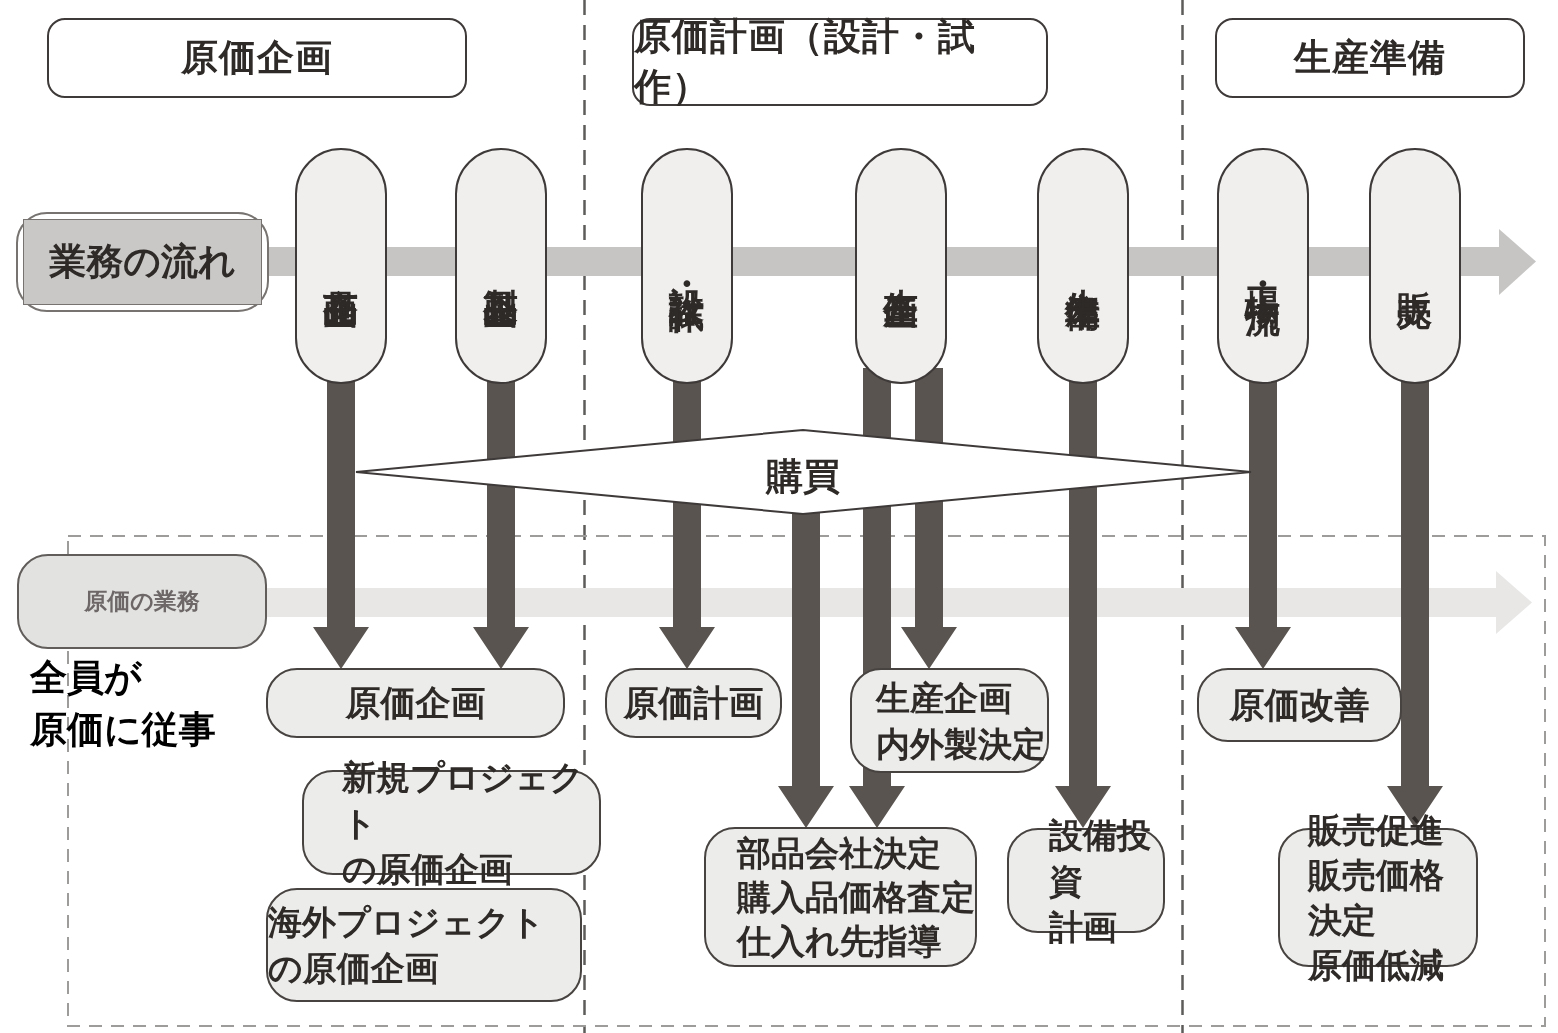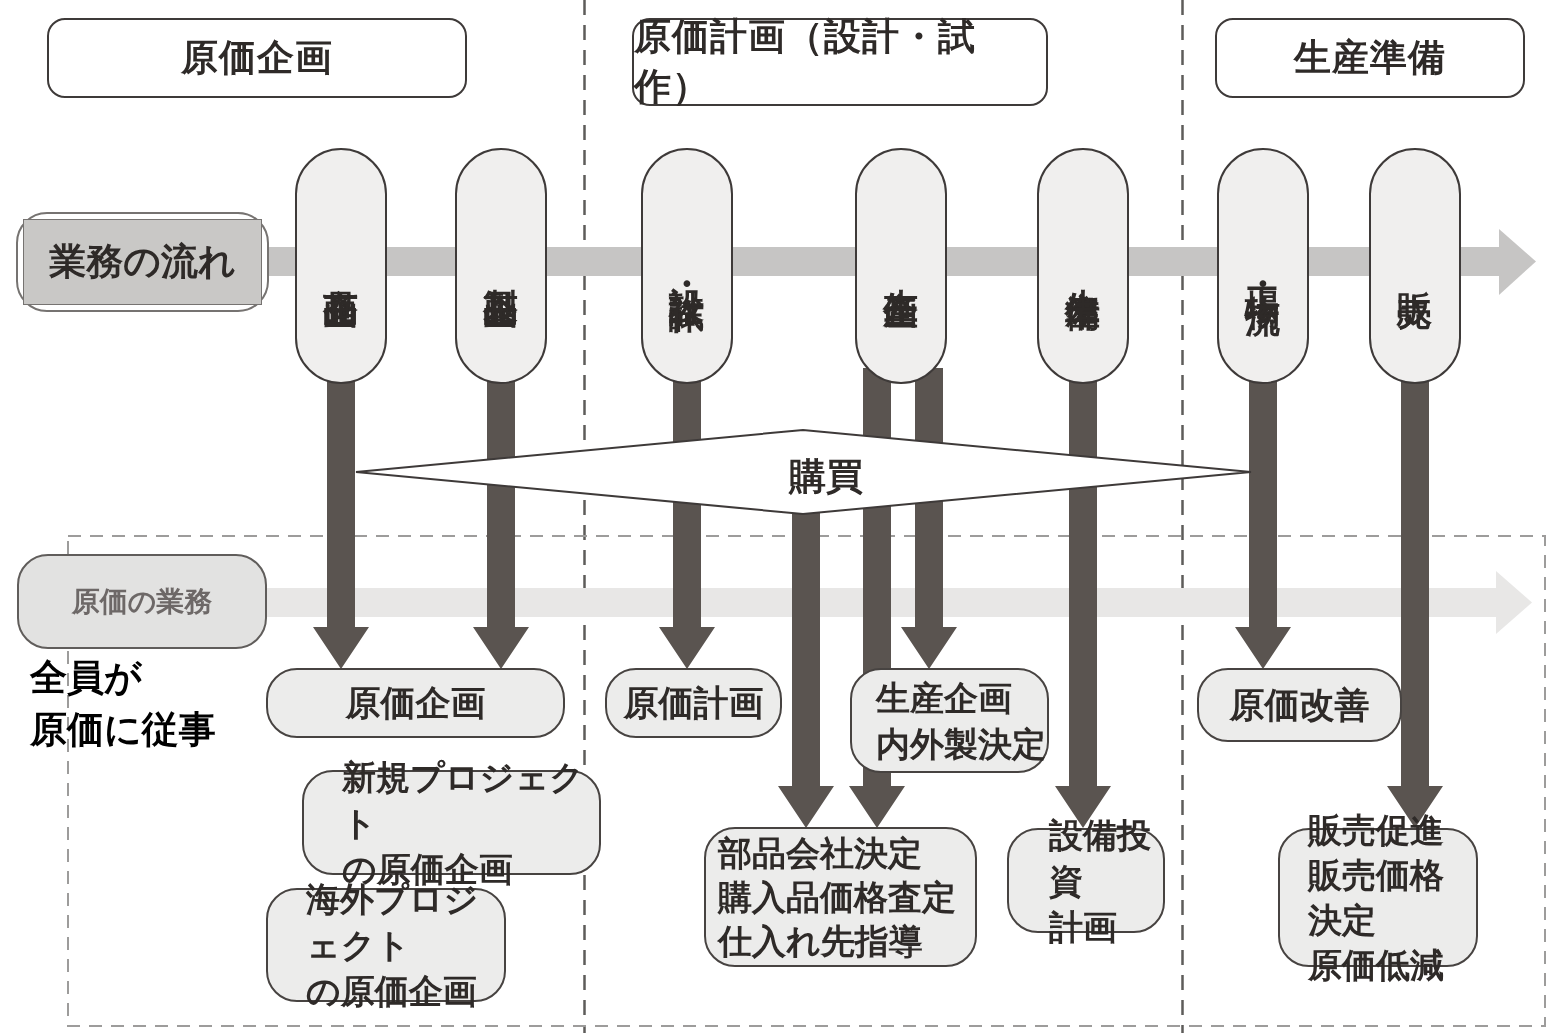--- a/index.html
+++ b/index.html
@@ -17,28 +17,28 @@
   .pill span{writing-mode:vertical-rl;text-orientation:upright;font-size:35px;font-weight:bold;
              color:#2e2a28;letter-spacing:3px;line-height:1;}
   
   .flow-label{left:16px;top:212px;width:253px;height:100px;border:2px solid #767371;
               background:#ffffff;padding:5px;}
   .flow-label-inner{width:100%;height:100%;background:#c9c8c6;border:1.5px solid #767371;
               box-sizing:border-box;display:flex;align-items:center;justify-content:center;
               font-size:37px;font-weight:bold;color:#2e2a28;}
   .cost-label{left:17px;top:554px;width:250px;height:95px;background:#e2e2e1;
               border:2px solid #605d5b;display:flex;align-items:center;justify-content:center;
-              font-size:28px;font-weight:bold;color:#6d6867;}
+              font-size:23px;font-weight:bold;color:#6d6867;}
   
   .bx{border:2px solid #474341;background:#ececeb;color:#2e2a28;font-weight:bold;
       display:flex;align-items:center;white-space:pre-line;}
   .bx-c{justify-content:center;font-size:35px;}
   .bx-l{justify-content:flex-start;font-size:34px;line-height:46px;}
   .note{font-size:37px;font-weight:bold;color:#000000;line-height:52px;white-space:pre-line;}
-  .diamond-label{font-size:37px;font-weight:bold;color:#2e2a28;text-align:right;}
+  .diamond-label{font-size:37px;font-weight:bold;color:#2e2a28;text-align:center;}
 </style>
 </head>
 <body>
 
 <div class="stage">
 
   <svg class="layer" viewBox="0 0 1558 1033">
 
     <line x1="584.5" y1="0" x2="584.5" y2="1033" stroke="#5e5c5a" stroke-width="2.5" stroke-dasharray="15 10"></line>
     <line x1="1182.5" y1="0" x2="1182.5" y2="1033" stroke="#5e5c5a" stroke-width="2.5" stroke-dasharray="15 10"></line>
@@ -99,26 +99,26 @@
   <div class="abs diamond-label" style="left:743px;top:452px;width:120px;">購買</div>
 
   <div class="abs cost-label">原価の業務</div>
 
   <div class="abs note" style="left:30px;top:652px;">全員が
 原価に従事</div>
 
   <div class="abs bx bx-c" style="left:266px;top:668px;width:299px;height:70px;">原価企画</div>
   <div class="abs bx bx-l" style="left:266px;top:770px;width:299px;height:105px;padding-left:38px;margin-left:36px;">新規プロジェクト
 の原価企画</div>
-  <div class="abs bx bx-l" style="left:266px;top:888px;width:240px;height:114px;padding-left:38px;">海外プロジェクト
+  <div class="abs bx bx-l" style="left:266px;top:888px;width:316px;height:114px;">海外プロジェクト
 の原価企画</div>
   <div class="abs bx bx-c" style="left:605px;top:668px;width:177px;height:70px;">原価計画</div>
   <div class="abs bx bx-l" style="left:850px;top:668px;width:199px;height:105px;padding-left:24px;">生産企画
 内外製決定</div>
-  <div class="abs bx bx-l" style="left:704px;top:827px;width:273px;height:140px;padding-left:12px;line-height:44px;">部品会社決定
+  <div class="abs bx bx-l" style="left:704px;top:827px;width:273px;height:140px;padding-left:31px;line-height:44px;">部品会社決定
 購入品価格査定
 仕入れ先指導</div>
   <div class="abs bx bx-l" style="left:1007px;top:828px;width:158px;height:105px;padding-left:40px;">設備投資
 計画</div>
   <div class="abs bx bx-c" style="left:1197px;top:668px;width:205px;height:74px;">原価改善</div>
   <div class="abs bx bx-l" style="left:1278px;top:828px;width:200px;height:139px;padding-left:28px;line-height:45px;">販売促進
 販売価格決定
 原価低減</div>
 
 </div>

